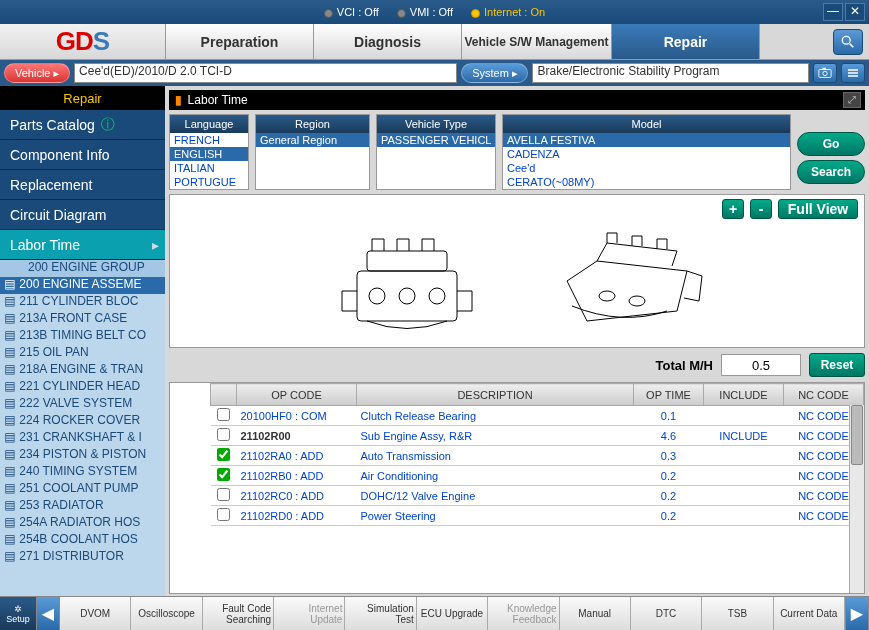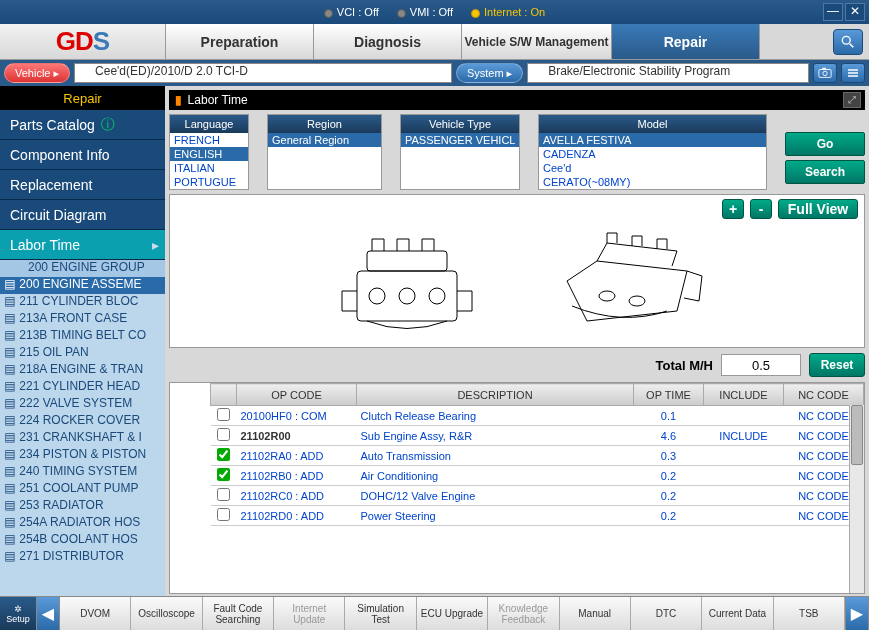--- a/index.html
+++ b/index.html
@@ -19,21 +19,21 @@
 .main-tab { flex:0 0 148px; border-left:1px solid #999; display:flex; align-items:center; justify-content:center; font-size:14px; font-weight:bold; color:#333; background:linear-gradient(#fff,#d8d8d8); cursor:pointer; }
 .main-tab.sw { flex:0 0 150px; font-size:12px; }
 .main-tab.active { background: linear-gradient(#3a7ab8,#2a5a8a); color:#fff; }
 .tabbar .spacer { flex:1; border-left:1px solid #999; background:#d8d8d8; display:flex; align-items:center; justify-content:flex-end; padding-right:6px; gap:4px; }
 .search-round { width:30px; height:26px; background:linear-gradient(#5a9ad8,#2a6aa8); border:1px solid #1a4a7a; border-radius:4px; display:flex; align-items:center; justify-content:center; cursor:pointer; }
 
 .selbar { height: 26px; background:#2a5a8a; display:flex; align-items:center; padding:0 4px; gap:4px; }
 .pill { height:20px; padding:0 10px; border-radius:10px; font-size:11px; color:#fff; display:flex; align-items:center; border:1px solid rgba(255,255,255,.3); }
 .pill.vehicle { background:linear-gradient(#f77,#d33); }
 .pill.system { background:linear-gradient(#5a9ad8,#2a6aa8); }
-.sel-input { flex:1; height:20px; background:#fff; border:1px solid #888; font-size:12px; padding:0 20px; color:#333; }
+.sel-input { flex:1; height:20px; background:#fff; border:1px solid #888; font-size:12px; padding:0 4px; color:#333; }
 .sel-input.system-in { flex:1; }
 .sel-icon { width:24px; height:20px; background:linear-gradient(#5a9ad8,#2a6aa8); border:1px solid #1a4a7a; border-radius:3px; display:flex; align-items:center; justify-content:center; cursor:pointer; }
 
 .workspace { display:flex; height: 512px; }
 .leftnav { width: 165px; background:#1a4a7a; display:flex; flex-direction:column; overflow:hidden; }
 .leftnav .section-title { height:24px; background:#000; color:#f9c400; font-size:13px; display:flex; align-items:center; justify-content:center; }
 .nav-item { height:30px; color:#fff; font-size:14px; display:flex; align-items:center; padding-left:10px; border-bottom:1px solid #0a2a4a; cursor:pointer; position:relative; }
 .nav-item.active { background:#0aa0b0; }
 .nav-item .info-icon { color:#0c6; font-size:14px; margin-left:6px; }
 .nav-item .chev { position:absolute; right:6px; color:#cde; }
@@ -42,29 +42,29 @@
 .tree-item.hdr { background:#a5c7e6; font-weight:normal; color:#1a4a7a;padding-left:28px; }
 .tree-item.sel { background:#2a6aa8; color:#fff; }
 .tree-item .ico { display:inline-block; width:12px; text-align:center; color:#1a4a7a; }
 .tree-item.sel .ico { color:#fff; }
 
 .main { flex:1; background:#d8d8d8; padding:4px; display:flex; flex-direction:column; gap:4px; overflow:hidden; }
 .crumb { height:20px; background:#000; color:#fff; font-size:12px; display:flex; align-items:center; padding-left:6px; position:relative; }
 .crumb .bar { color:#f80; margin-right:6px; font-weight:bold;}
 .crumb .expand { position:absolute; right:4px; width:18px; height:16px; background:#444; border:1px solid #666; cursor:pointer; display:flex; align-items:center; justify-content:center; color:#ccc; font-size:10px; }
 
-.filters { display:flex; gap:18px; }
+.filters { display:flex; gap:6px; }
 .filter-box { border:1px solid #999; background:#fff; }
 .filter-hdr { height:18px; background:linear-gradient(#2a5a8a,#1a3a5a); color:#fff; font-size:11px; display:flex; align-items:center; justify-content:center; }
 .filter-list { height:56px; overflow-y:scroll; font-size:11px; color:#04c; }
 .filter-list .opt { padding:1px 4px; cursor:pointer; white-space:nowrap; }
 .filter-list .opt.sel { background:#2a6aa8; color:#fff; }
 .filter-list.one .opt { background:#2a6aa8; color:#fff; }
 .filter-btns { display:flex; flex-direction:column; gap:4px; justify-content:flex-start; padding-top:18px; }
-.gbtn { height:24px; background:linear-gradient(#0a8,#076); border:1px solid #054; color:#fff; font-size:12px; font-weight:bold; border-radius:2px; cursor:pointer; display:flex; align-items:center; justify-content:center; width:80px; }
+.gbtn { height:24px; background:linear-gradient(#0a8,#076); border:1px solid #054; color:#fff; font-size:12px; font-weight:bold; border-radius:12px; cursor:pointer; display:flex; align-items:center; justify-content:center; width:68px; }
 
 .imgrow { border:1px solid #999; background:#fff; padding:4px; position:relative; height:154px; }
 .imgrow .tools { position:absolute; top:4px; right:6px; display:flex; gap:6px; }
 .sq { width:22px; height:20px; background:linear-gradient(#0a8,#076); border:1px solid #054; color:#fff; border-radius:3px; display:flex; align-items:center; justify-content:center; font-size:14px; font-weight:bold; cursor:pointer; }
 .fv { width:80px; }
 .engines { display:flex; gap:40px; justify-content:center; align-items:center; height:100%; padding-top:20px;}
 .engine { width:180px; height:120px; }
 
 .totalrow { display:flex; justify-content:flex-end; align-items:center; gap:8px; font-size:13px; height:26px; }
 .totalrow b { font-weight:bold; }
@@ -80,21 +80,21 @@
 .grid td.val { text-align:center; }
 .grid td.nc { text-align:center; color:#04c; }
 .grid td.chk { text-align:center; width:26px; }
 .grid input[type=checkbox] { accent-color:#0a0; }
 .grid .vscroll { position:absolute; right:0; top:22px; bottom:0; width:15px; background:#e8e8e8; border-left:1px solid #aaa;}
 .grid .vscroll .thumb { position:absolute; top:0; left:1px; right:1px; height:60px; background:#bbb; border:1px solid #888; border-radius:2px;}
 
 .bottombar { position:absolute; bottom:0; left:0; right:0; height:34px; background:linear-gradient(#f2f2f2,#ccc); display:flex; border-top:1px solid #888; }
 .setup { width:36px; background:linear-gradient(#2a5a8a,#1a3a5a); color:#fff; font-size:9px; display:flex; flex-direction:column; align-items:center; justify-content:center; cursor:pointer; }
 .bb-arrow { width:24px; background:linear-gradient(#5a9ad8,#2a6aa8); color:#fff; display:flex; align-items:center; justify-content:center; font-size:16px; cursor:pointer; border-left:1px solid #888; border-right:1px solid #888;}
-.bb-btn { flex:1; min-width:0; border-right:1px solid #aaa; display:flex; align-items:center; justify-content:center; font-size:10px; text-align:center; color:#333; background:linear-gradient(#fafafa,#ddd); cursor:pointer; padding:12px 2px; line-height:1.1;}
+.bb-btn { flex:1; min-width:0; border-right:1px solid #aaa; display:flex; align-items:center; justify-content:center; font-size:10px; text-align:right; color:#333; background:linear-gradient(#fafafa,#ddd); cursor:pointer; padding:12px 2px; line-height:1.1;}
 .bb-btn.dim { color:#999; }
 
 svg.mag { width:14px; height:14px; }
 svg.cam { width:14px; height:14px; fill:#fff; }
 svg.lines { width:12px; height:10px; }
 </style>
 </head>
 <body>
 
 <div class="titlebar">
@@ -347,16 +347,16 @@
   <div class="bb-arrow">◀</div>
   <div class="bb-btn">DVOM</div>
   <div class="bb-btn">Oscilloscope</div>
   <div class="bb-btn">Fault Code Searching</div>
   <div class="bb-btn dim">Internet Update</div>
   <div class="bb-btn">Simulation Test</div>
   <div class="bb-btn">ECU Upgrade</div>
   <div class="bb-btn dim">Knowledge Feedback</div>
   <div class="bb-btn">Manual</div>
   <div class="bb-btn">DTC</div>
+  <div class="bb-btn">TSB</div>
   <div class="bb-btn">Current Data</div>
-  <div class="bb-btn">TSB</div>
   <div class="bb-arrow">▶</div>
 </div>
 
 </body></html>

